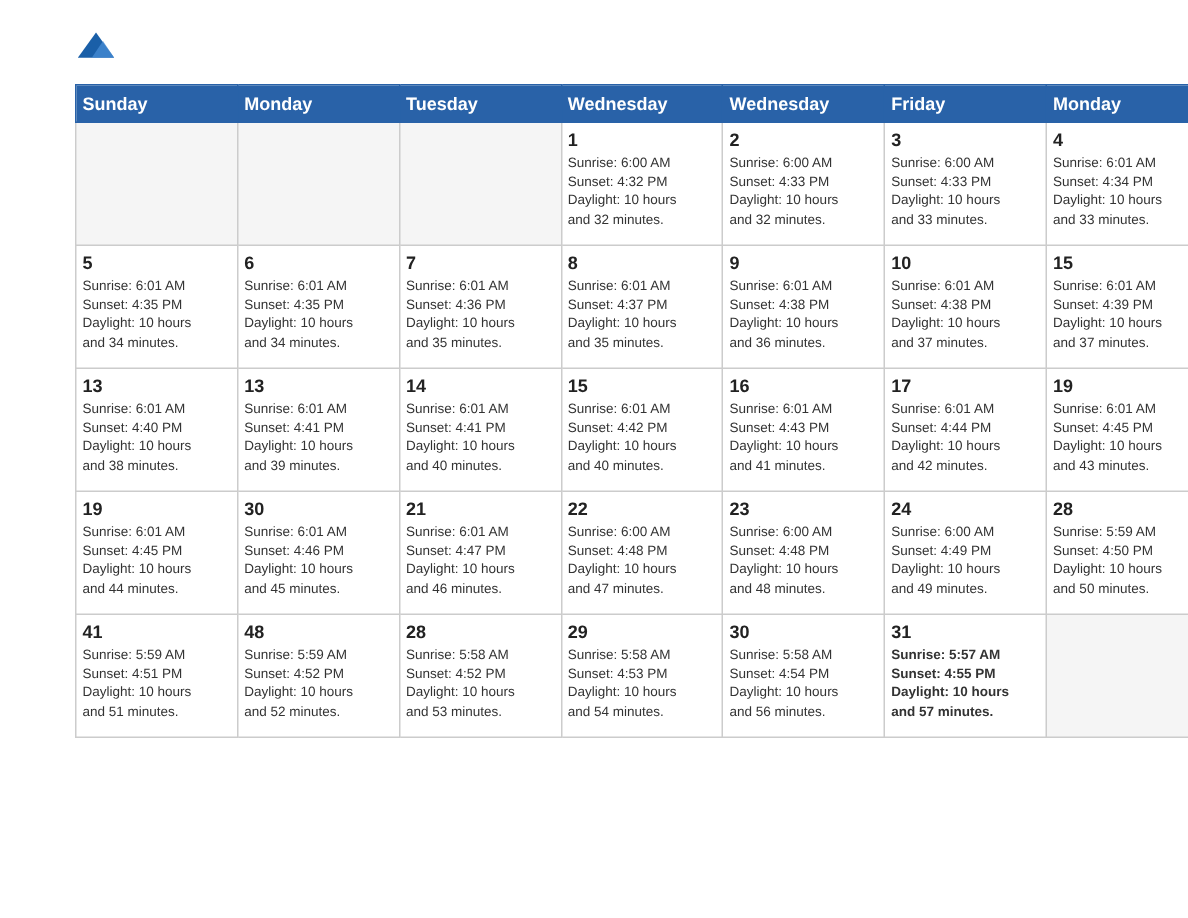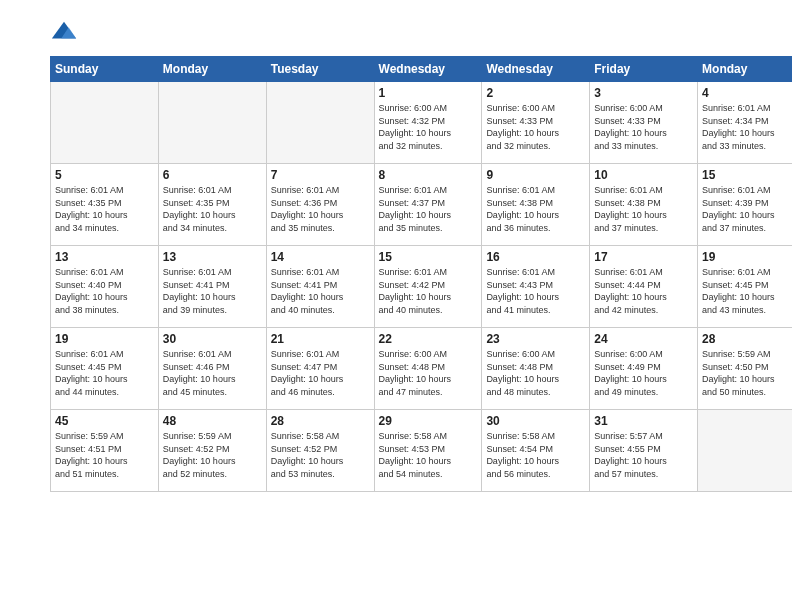--- a/index.html
+++ b/index.html
@@ -320,21 +320,21 @@
           <td>
             <span class="day-number">28</span>
             <div class="day-info" style="white-space: pre-line;">Sunrise: 5:59 AM
 Sunset: 4:50 PM
 Daylight: 10 hours
 and 50 minutes.</div>
           </td>
         </tr>
         <tr class="week-row">
           <td>
-            <span class="day-number">45</span>
+            <span class="day-number">41</span>
             <div class="day-info" style="white-space: pre-line;">Sunrise: 5:59 AM
 Sunset: 4:51 PM
 Daylight: 10 hours
 and 51 minutes.</div>
           </td>
           <td>
             <span class="day-number">48</span>
             <div class="day-info" style="white-space: pre-line;">Sunrise: 5:59 AM
 Sunset: 4:52 PM
 Daylight: 10 hours
@@ -356,21 +356,21 @@
           </td>
           <td>
             <span class="day-number">30</span>
             <div class="day-info" style="white-space: pre-line;">Sunrise: 5:58 AM
 Sunset: 4:54 PM
 Daylight: 10 hours
 and 56 minutes.</div>
           </td>
           <td>
             <span class="day-number">31</span>
-            <div class="day-info" style="white-space: pre-line;">Sunrise: 5:57 AM
+            <div class="day-info" style="white-space: pre-line; font-weight: bold;">Sunrise: 5:57 AM
 Sunset: 4:55 PM
 Daylight: 10 hours
 and 57 minutes.</div>
           </td>
           <td class="empty"></td>
         </tr>
       </tbody>
   </table>
 </div>
 

